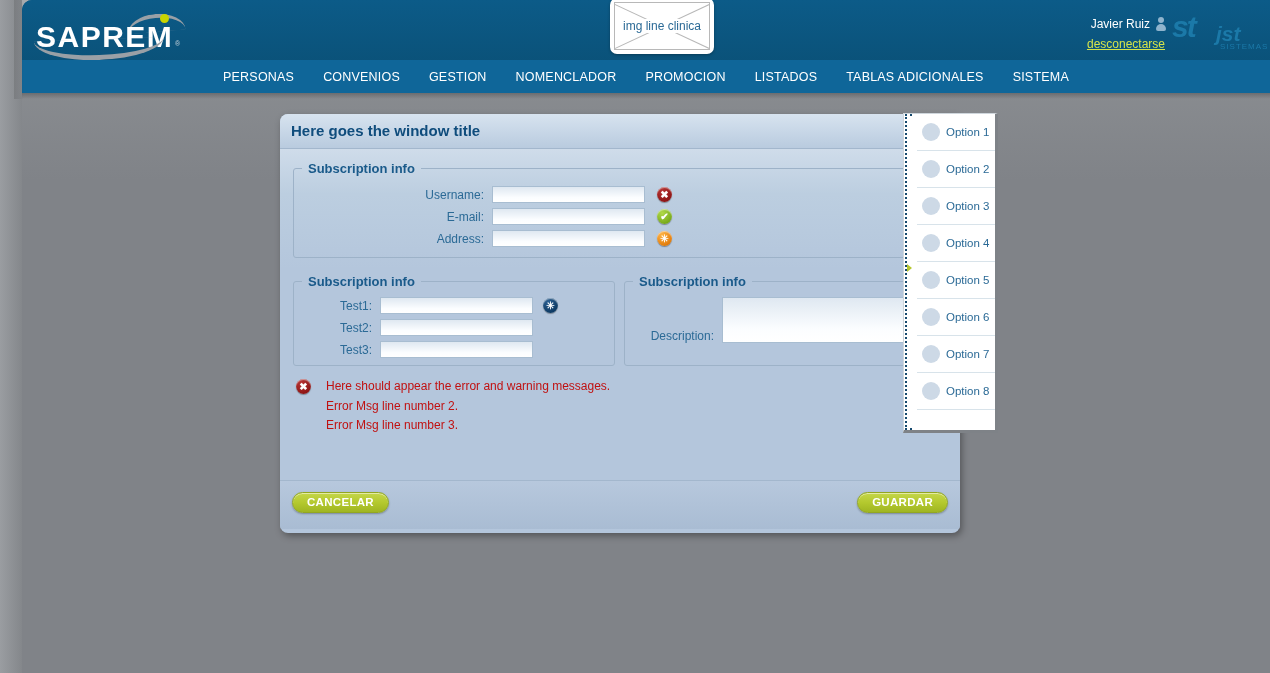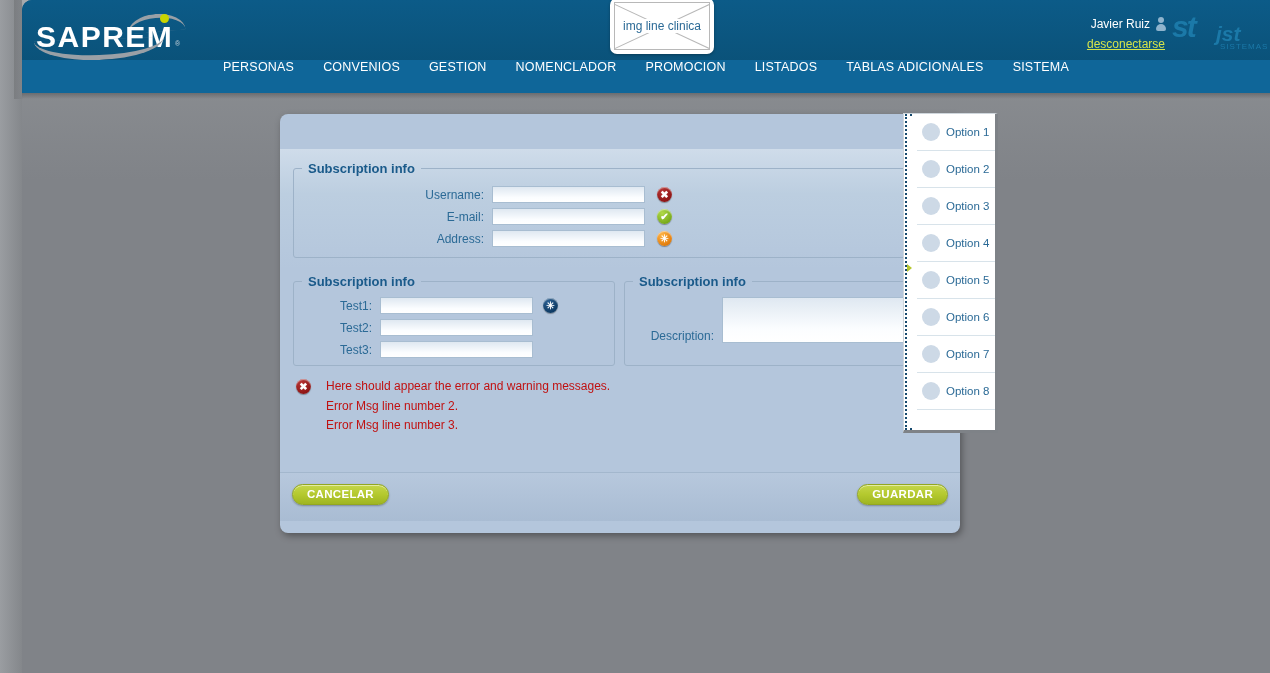--- a/index.html
+++ b/index.html
@@ -182,21 +182,21 @@
 
   
   .nav-bar {
     position: absolute;
     left: 22px; top: 60px;
     width: 1248px; height: 33px;
     background: #0f6699;
   }
   .nav-bar .nav-inner{
     position:absolute; inset:0;
-    display:flex; justify-content:center; gap:29px;
+    display:flex; align-items:center; justify-content:center; gap:29px;
   }
   .nav-item {
     color: #ffffff;
     font-size: 12.5px;
     letter-spacing: .2px;
     cursor: pointer;
     white-space: nowrap;
   }
   .nav-shadow {
     position:absolute; left:22px; top:93px; width:1248px; height:6px;
@@ -234,21 +234,21 @@
     font-weight: bold;
   }
   .win-body {
     position: absolute;
     left: 0; top: 35px;
     width: 100%; height: 347px;
     background: linear-gradient(to bottom,#cfdcea 0%, #bccee0 45px, #b4c6dc 120px, #b4c6dc 100%);
   }
   .win-footer {
     position: absolute;
-    left: 0; bottom: 12px;
+    left: 0; bottom: 4px;
     width: 100%; height: 48px;
     background: linear-gradient(to bottom,#b7c8dd 0%, #a9bcd3 100%);
     border-top: 1px solid #a3b7cd;
     text-decoration: underline;
   }
 
   
   fieldset.fs {
     position: absolute;
     margin: 0;
@@ -446,20 +446,23 @@
       <div class="nav-item">LISTADOS</div>
       <div class="nav-item">TABLAS ADICIONALES</div>
       <div class="nav-item">SISTEMA</div>
     </div>
 </div>
 <div class="nav-shadow"></div>
 <div class="hdr-round-shadow"></div>
 
 <div class="window">
 
+  <div class="win-title">
+    <span>Here goes the window title</span>
+  </div>
 
   <div class="win-body">
 
     <fieldset class="fs fs-main">
       <legend>Subscription info</legend>
       <div class="row" style="left:0;top:10px;width:100%;">
         <div class="lbl" style="width:190px;">Username:</div>
         <input class="fld" style="width: 153px; margin-left: 8px;" placeholder="">
         <span class="badge badge-error" style="margin-left:12px;">✖</span>
       </div>

